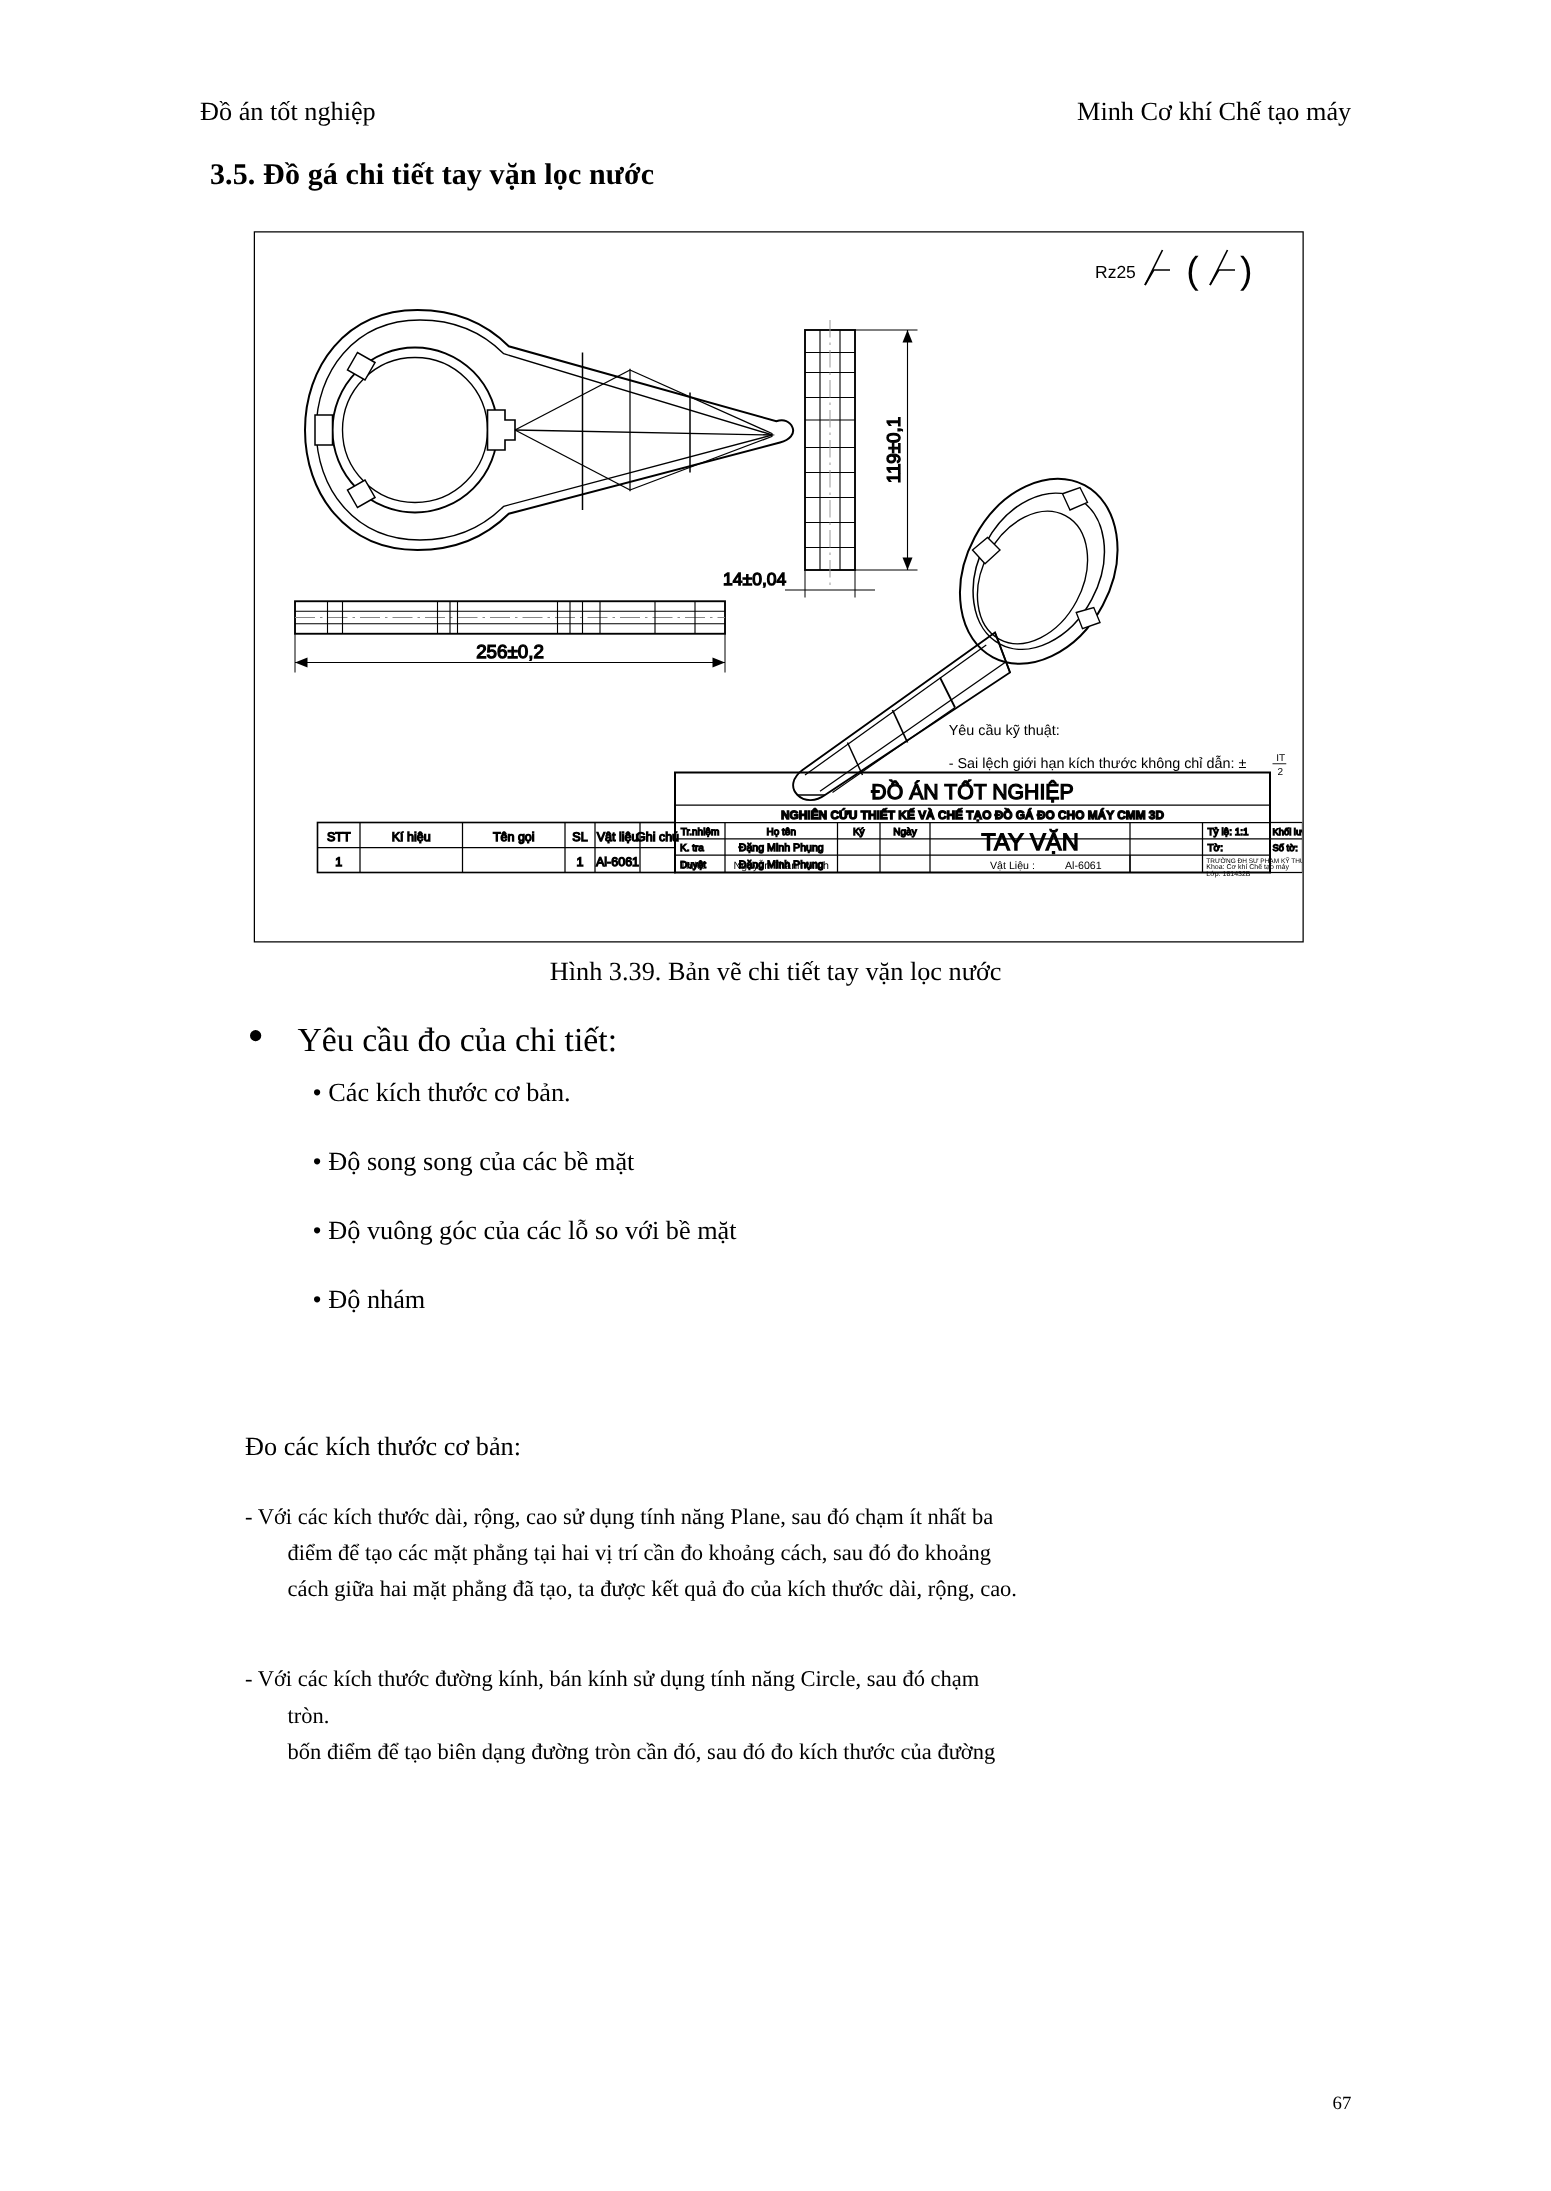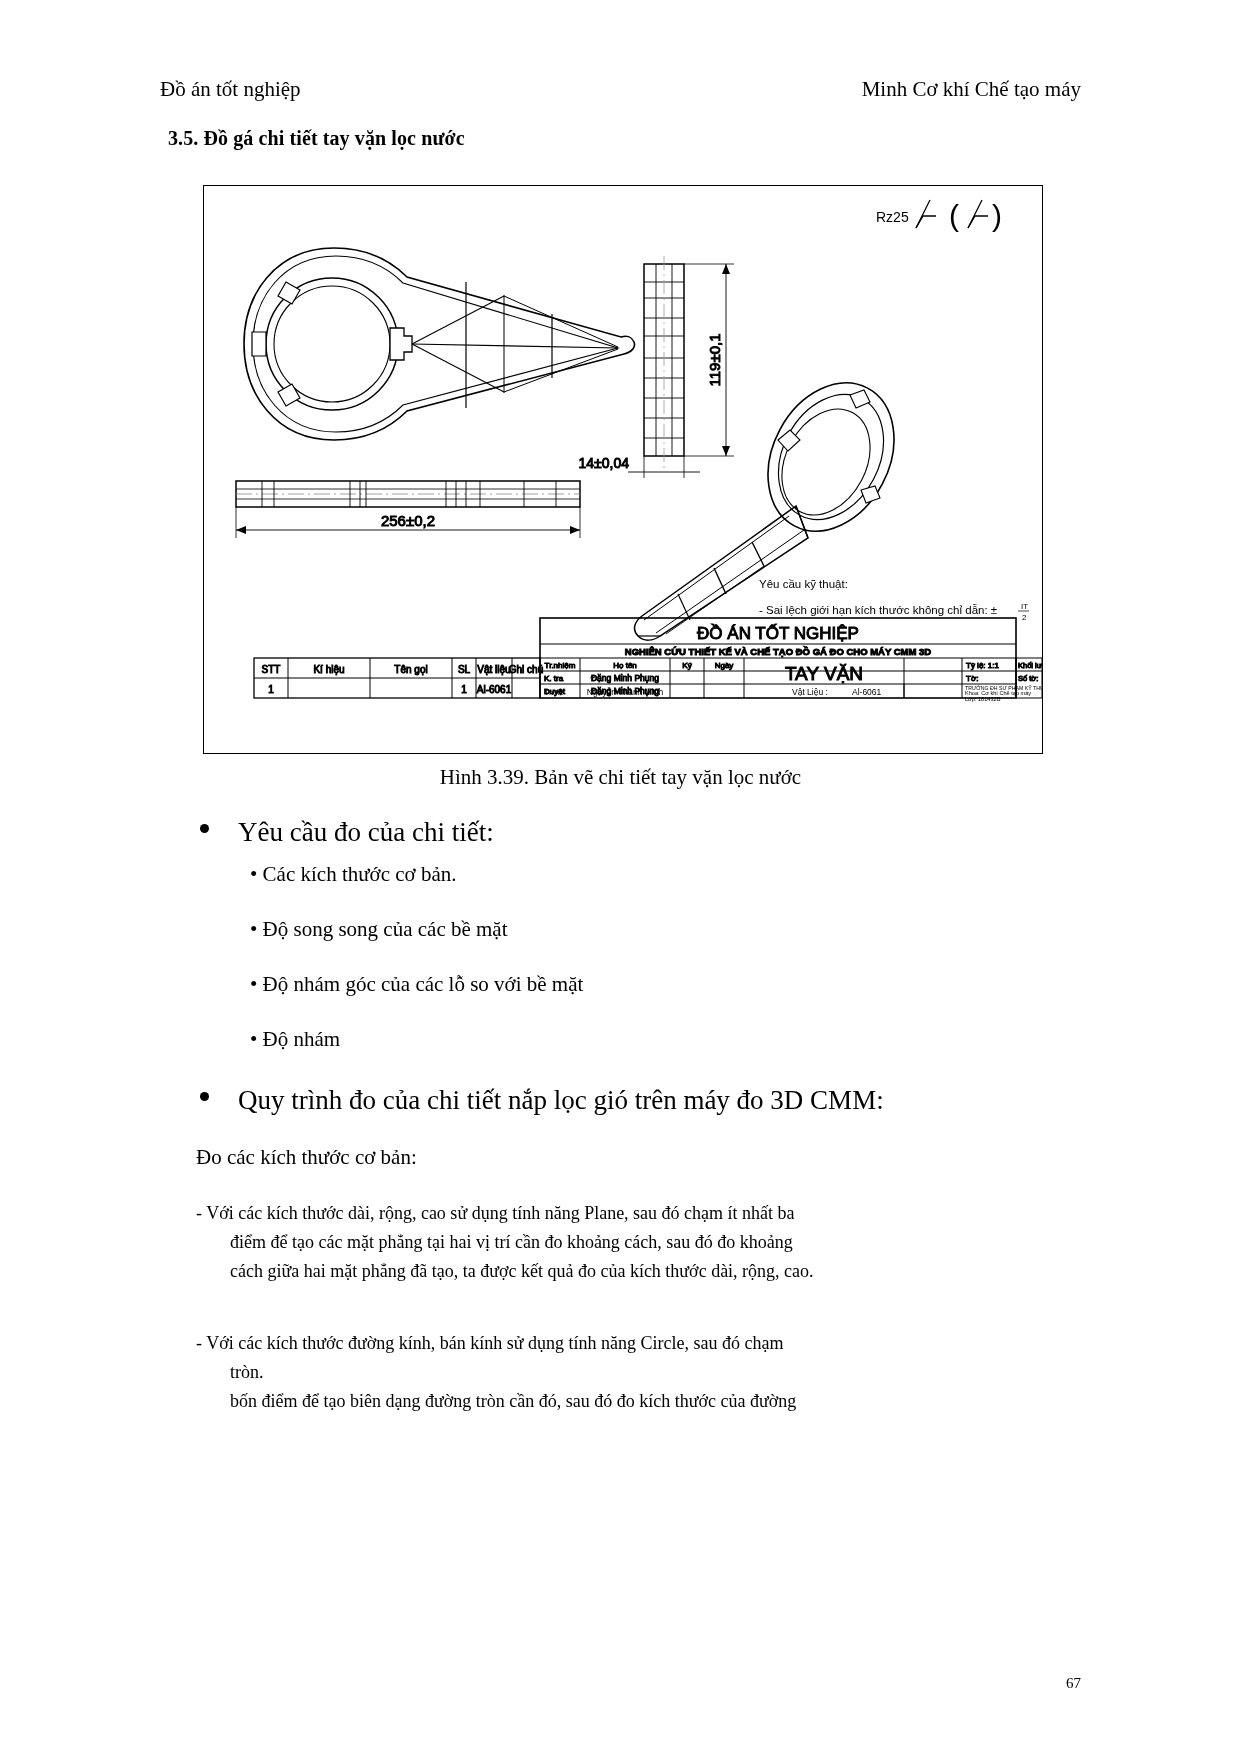--- a/index.html
+++ b/index.html
@@ -31,21 +31,21 @@
     font-size: 21px;
     font-family: "Liberation Serif", serif;
   }
   .runhead span { white-space: nowrap; }
 
   
   .section-heading {
     position: absolute;
     top: 110px;
     left: 168px;
-    font-size: 20px;
+    font-size: 24px;
     font-weight: bold;
     font-family: "Liberation Serif", serif;
     letter-spacing: 0.1px;
   }
 
   
   .drawing {
     position: absolute;
     top: 168px;
     left: 203px;
@@ -353,27 +353,23 @@
 
   <div class="figure-caption">Hình 3.39. Bản vẽ chi tiết tay vặn lọc nước</div>
 
   <div class="bullet" style="top:800px; left:200px;">
     <span class="dot"></span>
     <span class="txt">Yêu cầu đo của chi tiết:</span>
   </div>
 
   <div class="sub" style="top:845px; left:250px;">• Các kích thước cơ bản.</div>
   <div class="sub" style="top:900px; left:250px;">• Độ song song của các bề mặt</div>
-  <div class="sub" style="top:955px; left:250px;">• Độ nhám góc của các lỗ so với bề mặt</div>
+  <div class="sub" style="top:955px; left:250px;">• Độ vuông góc của các lỗ so với bề mặt</div>
   <div class="sub" style="top:1010px; left:250px;">• Độ nhám</div>
 
-  <div class="bullet" style="top:1068px; left:200px;">
-    <span class="dot"></span>
-    <span class="txt">Quy trình đo của chi tiết nắp lọc gió trên máy đo 3D CMM:</span>
-  </div>
 
   <div class="sub" style="top:1128px; left:196px;">Đo các kích thước cơ bản:</div>
 
   <div class="para-justify" style="top:1182px; left:196px; width:858px;">
     <div class="ln-1">- Với các kích thước dài, rộng, cao sử dụng tính năng Plane, sau đó chạm ít nhất ba</div>
     <div class="ln-2">điểm để tạo các mặt phẳng tại hai vị trí cần đo khoảng cách, sau đó đo khoảng</div>
     <div class="ln-2">cách giữa hai mặt phẳng đã tạo, ta được kết quả đo của kích thước dài, rộng, cao.</div>
   </div>
 
   <div class="para-justify" style="top:1312px; left:196px; width:858px;">

